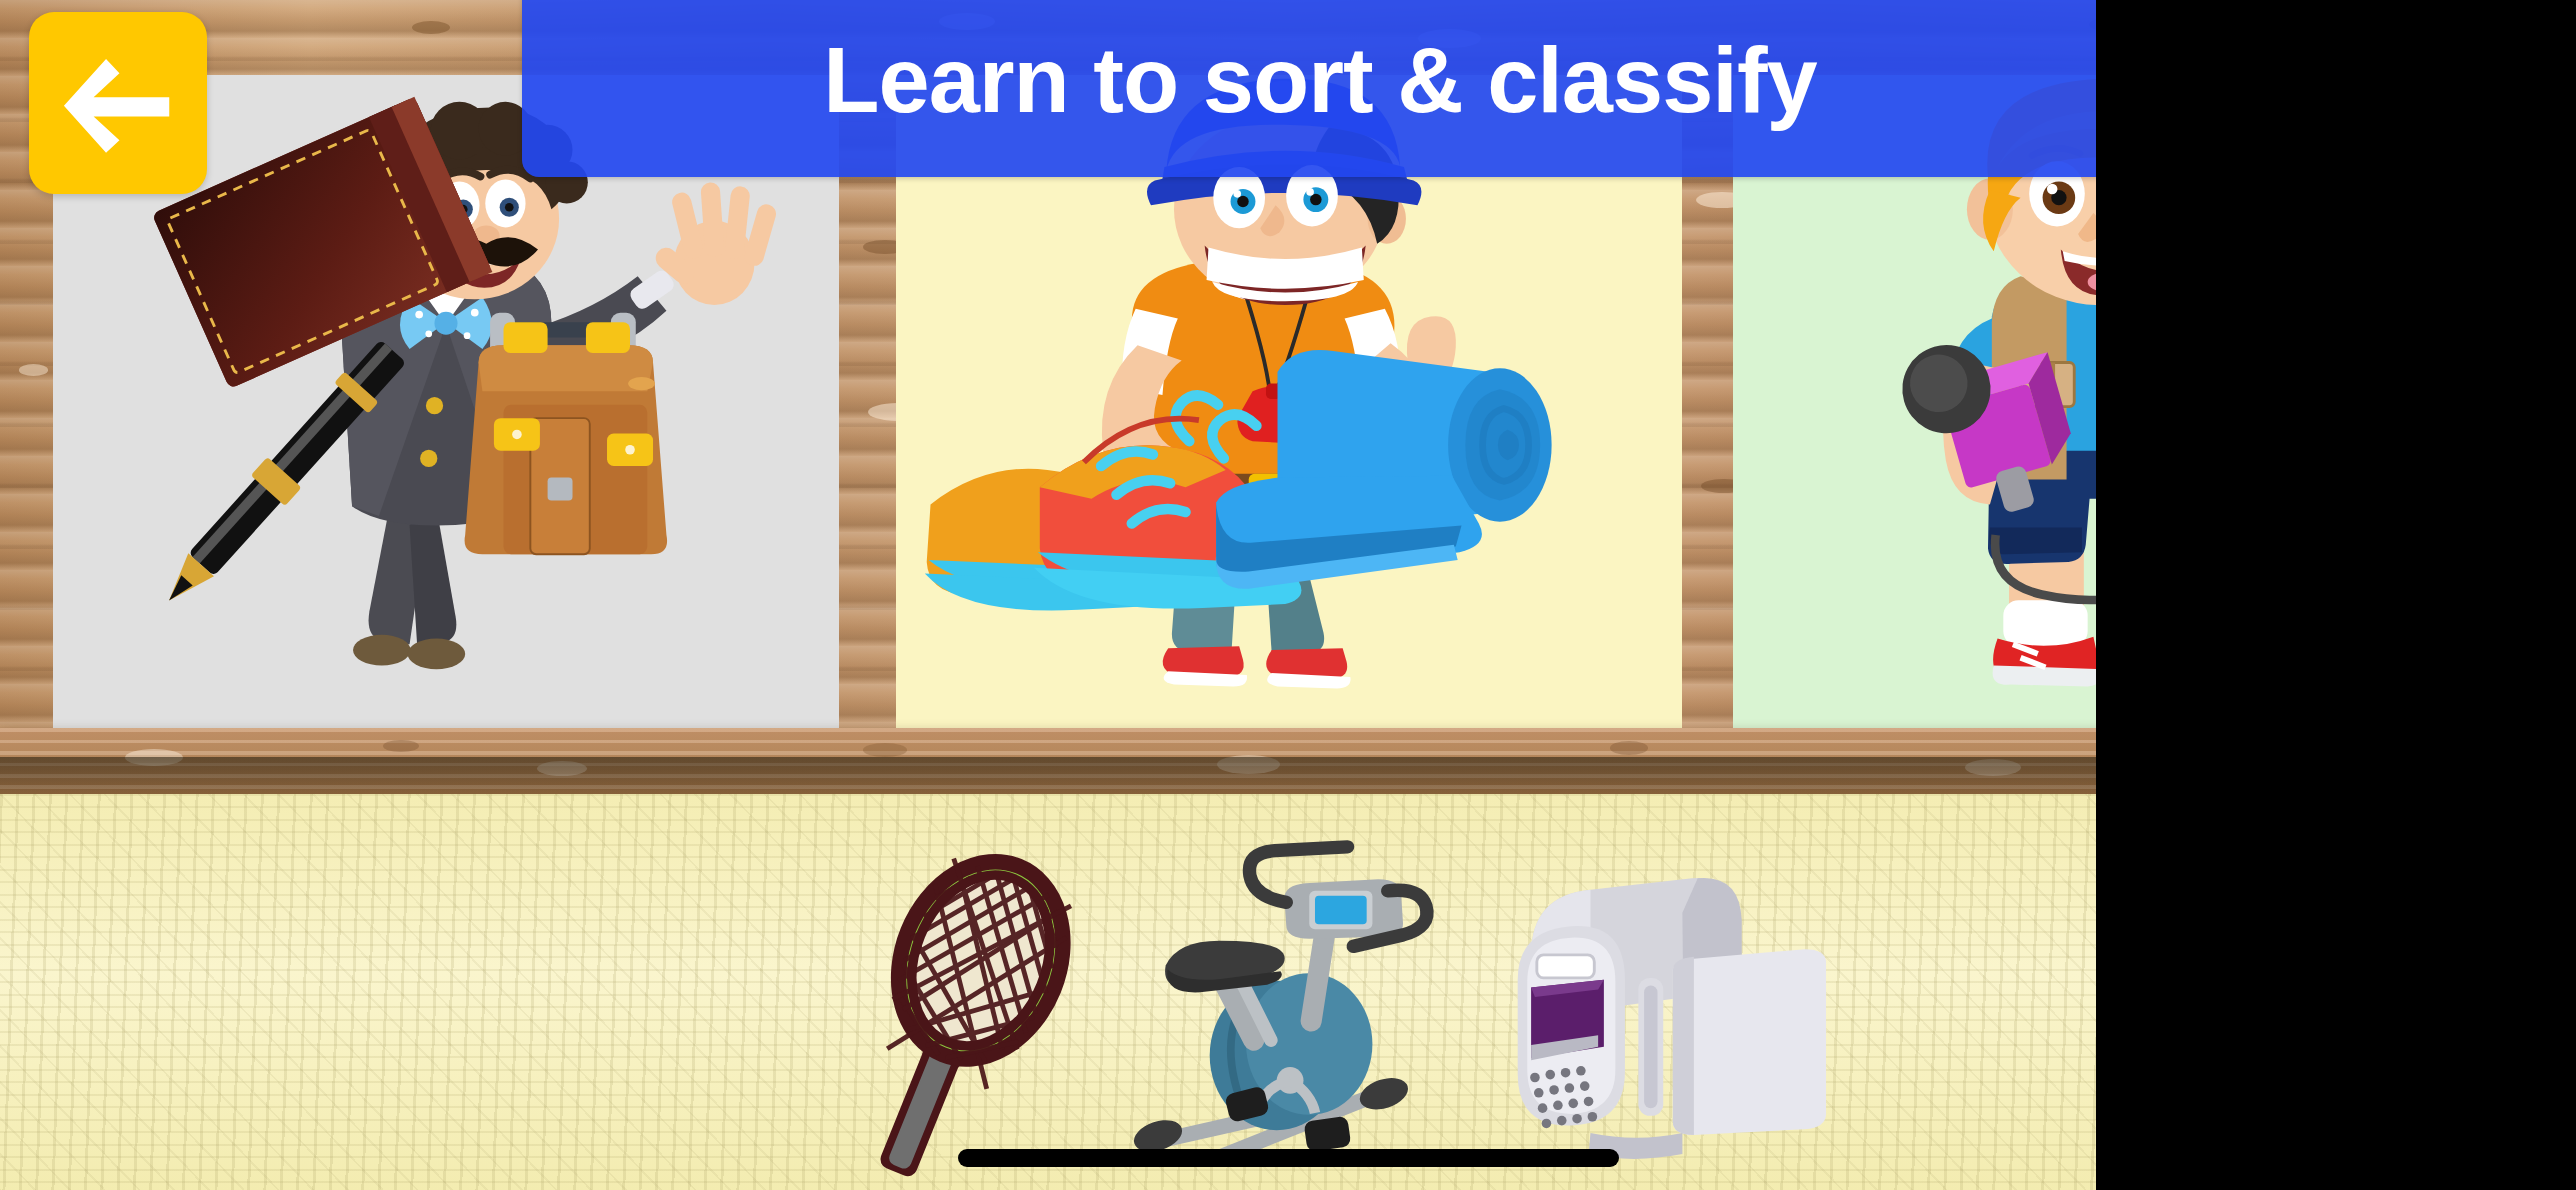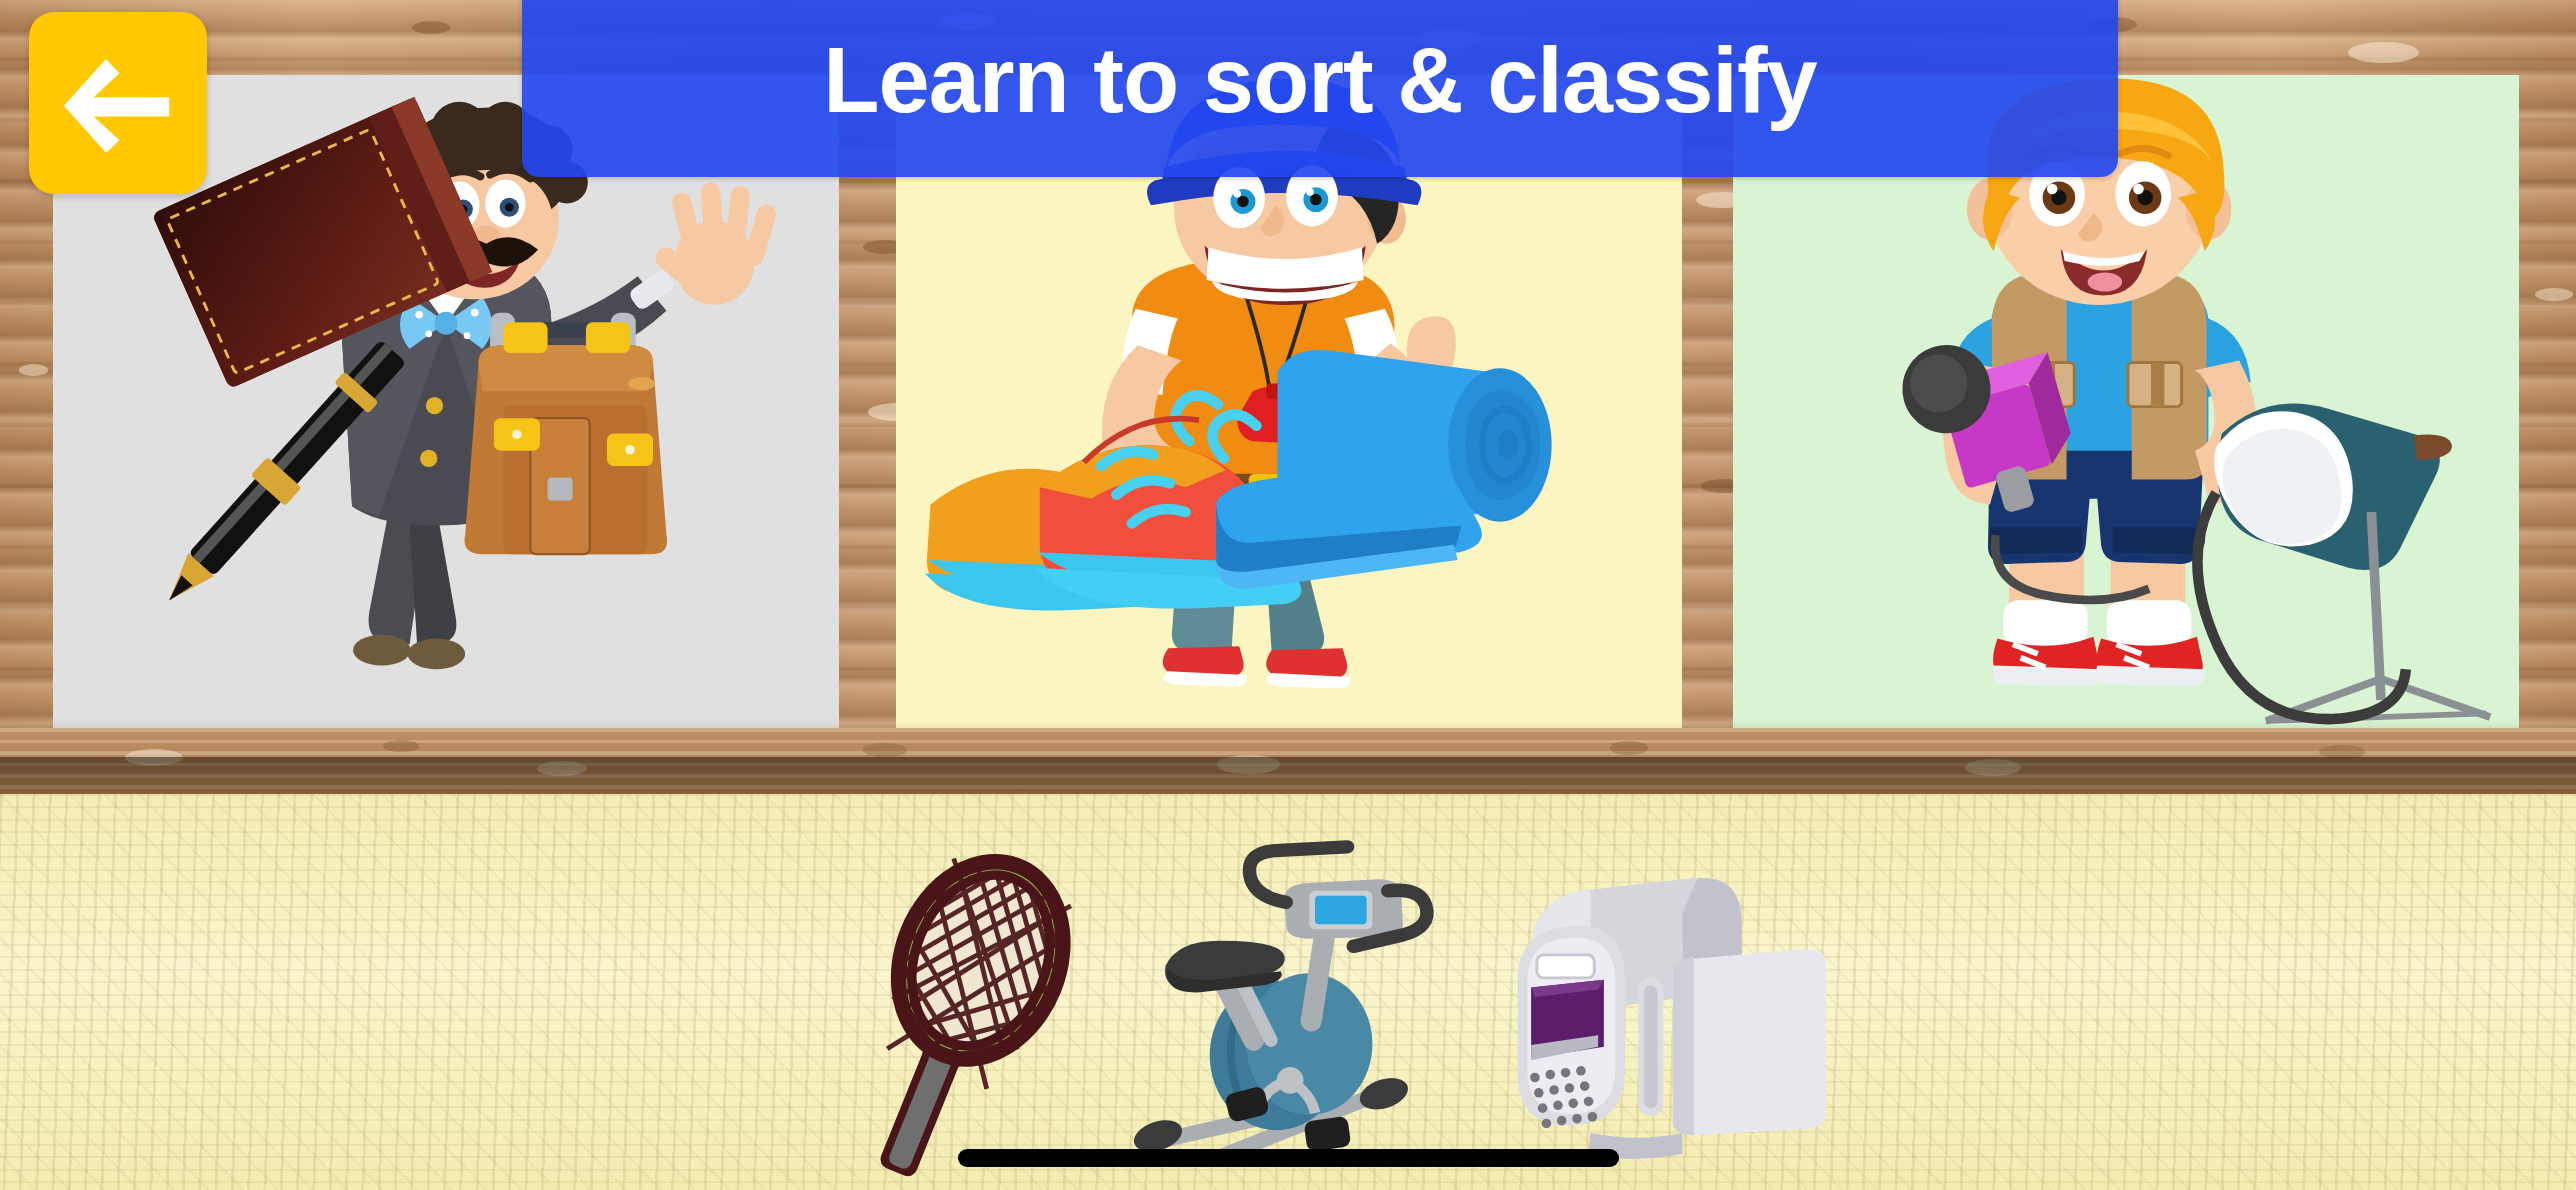--- a/index.html
+++ b/index.html
@@ -1,18 +1,18 @@
 <!DOCTYPE html>
 <html><head>
 <meta charset="utf-8">
 <style>
   html,body{margin:0;padding:0;background:#000;}
   *{box-sizing:border-box;}
   #stage{
-    position:relative;width:2576px;height:1190px;overflow:hidden;
+    position:relative;width:2096px;height:1190px;overflow:hidden;
     font-family:"Liberation Sans", sans-serif;
     background:#f6f0c8;
   }
 
   
   .wood-wall{
     position:absolute;left:0;top:0;width:2576px;height:795px;
     background-color:#c79a6b;
     background-image:
       repeating-linear-gradient(to bottom,

